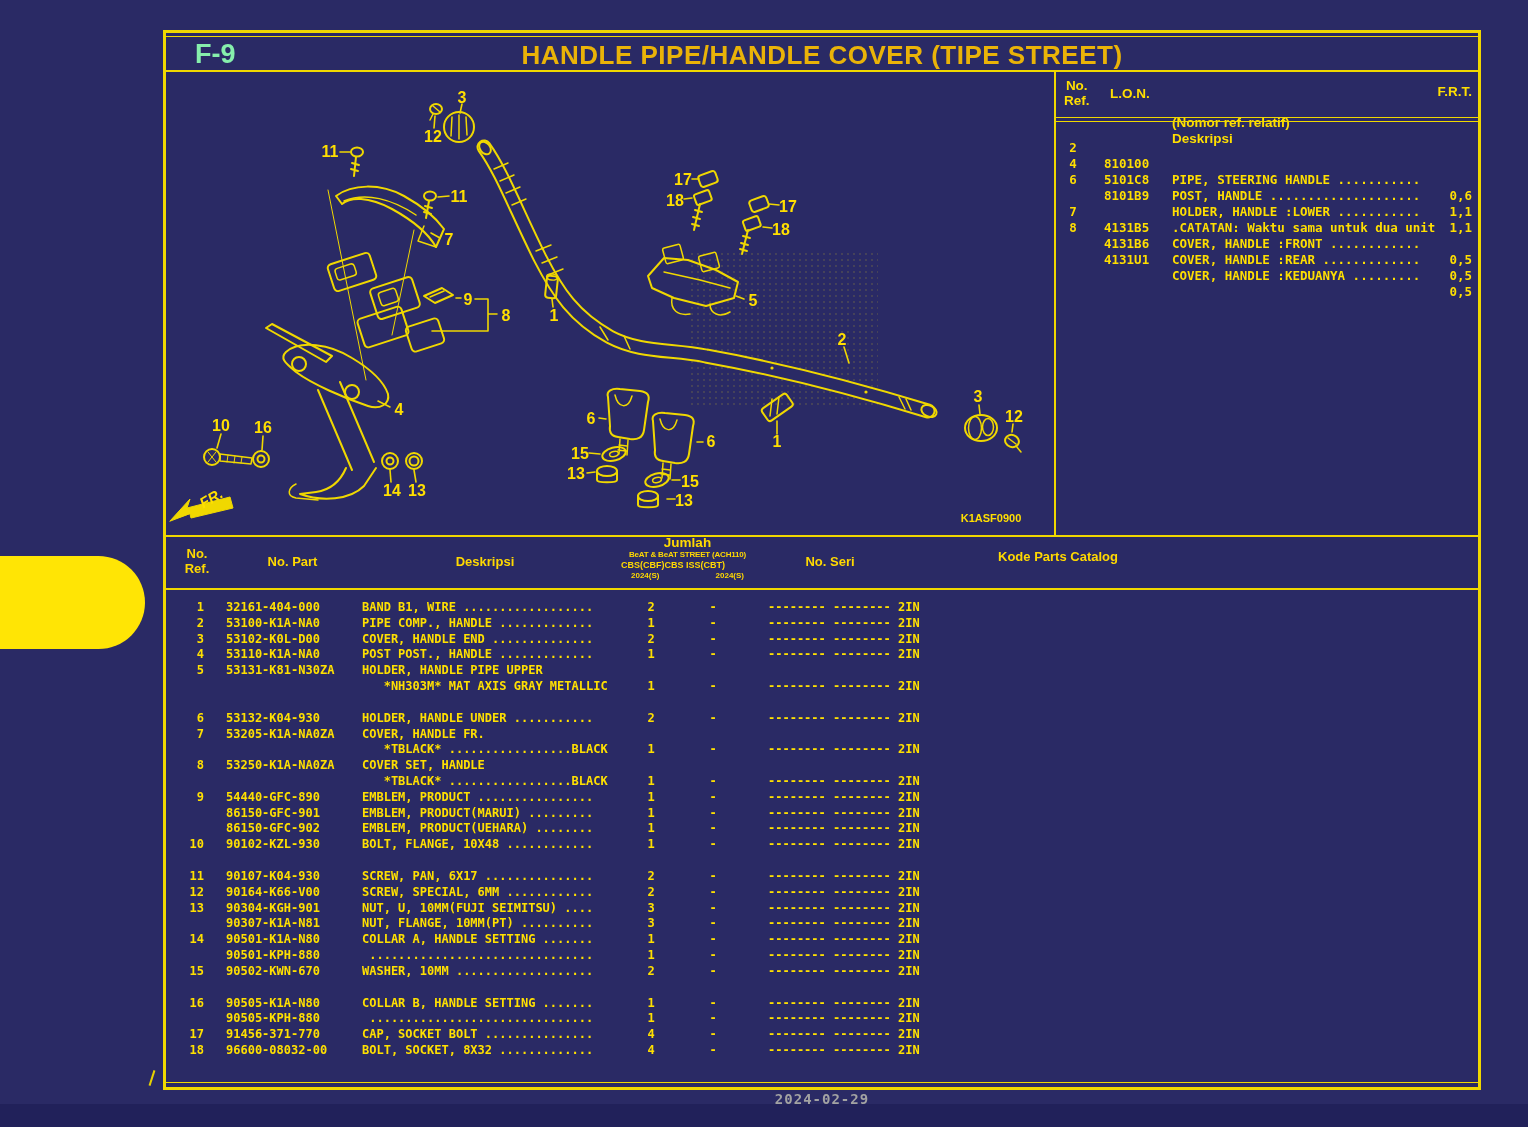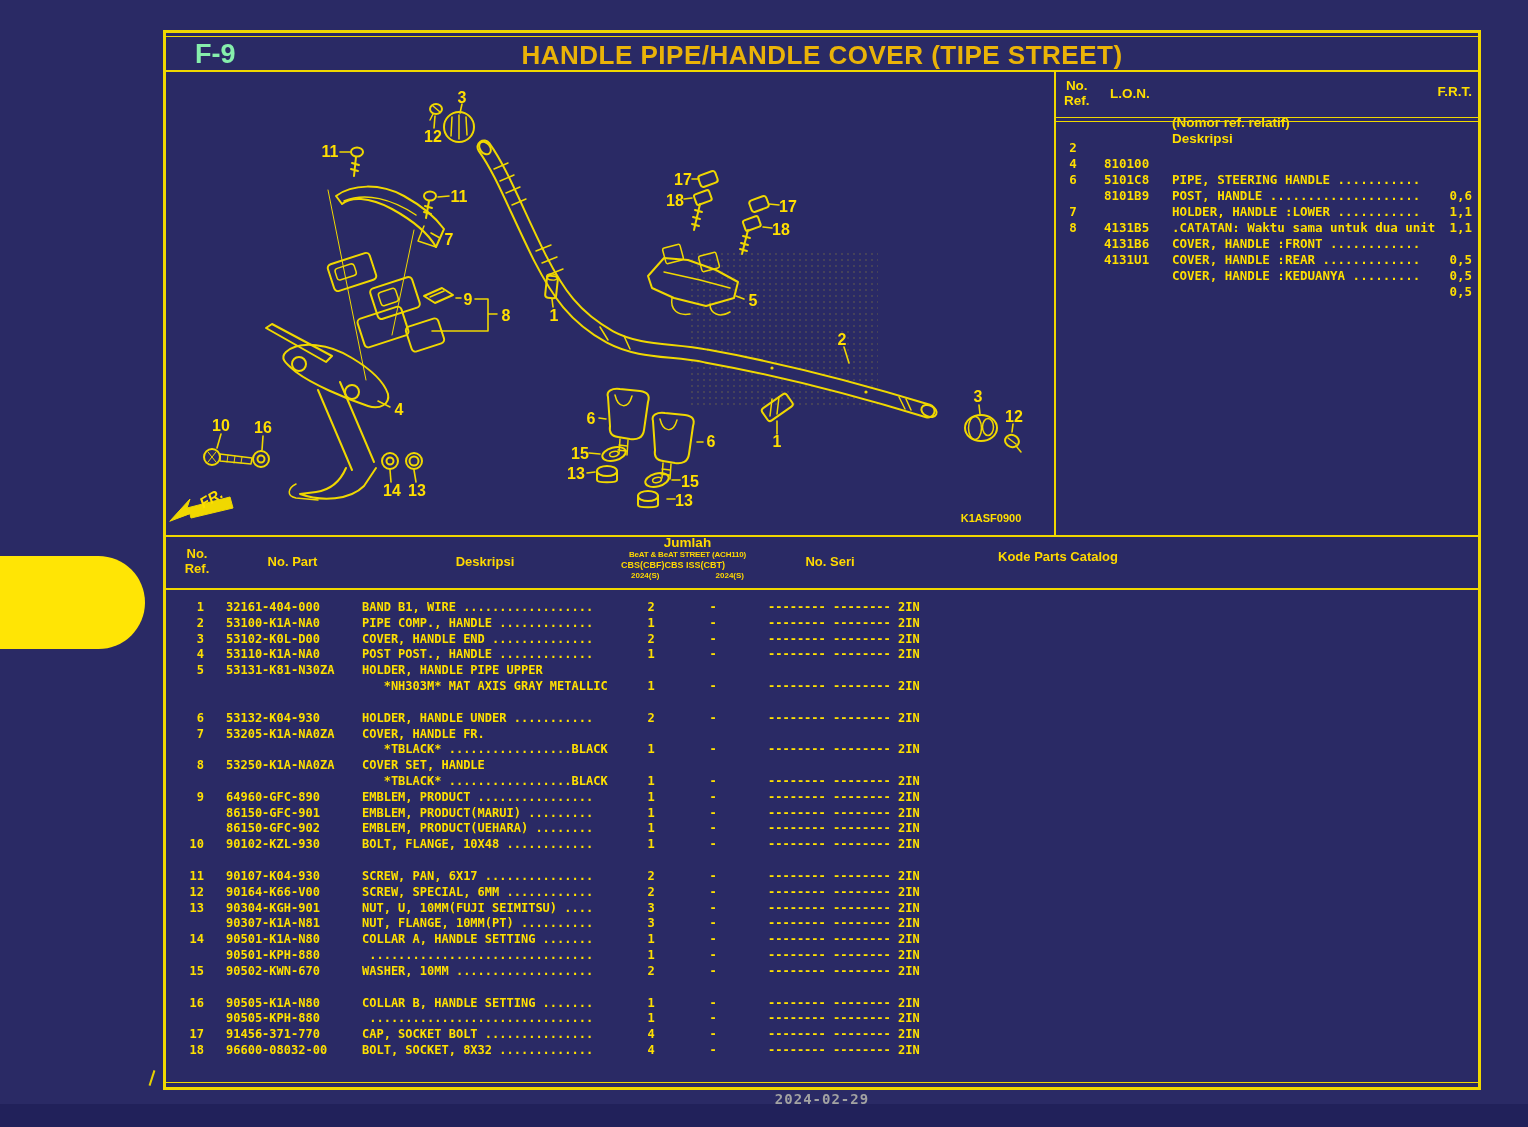--- a/index.html
+++ b/index.html
@@ -516,21 +516,21 @@
         <span class="c-ref"></span>
         <span class="c-part"></span>
         <span class="c-desc">   *TBLACK* .................BLACK</span>
         <span class="c-qty">1</span>
         <span class="c-q2">-</span>
         <span class="c-seri">-------- -------- 2IN</span>
       </div>
 
       <div class="mrow">
         <span class="c-ref">9</span>
-        <span class="c-part">64960-GFC-890</span>
+        <span class="c-part">54440-GFC-890</span>
         <span class="c-desc">EMBLEM, PRODUCT ................</span>
         <span class="c-qty">1</span>
         <span class="c-q2">-</span>
         <span class="c-seri">-------- -------- 2IN</span>
       </div>
 
       <div class="mrow">
         <span class="c-ref"></span>
         <span class="c-part">86150-GFC-901</span>
         <span class="c-desc">EMBLEM, PRODUCT(MARUI) .........</span>

